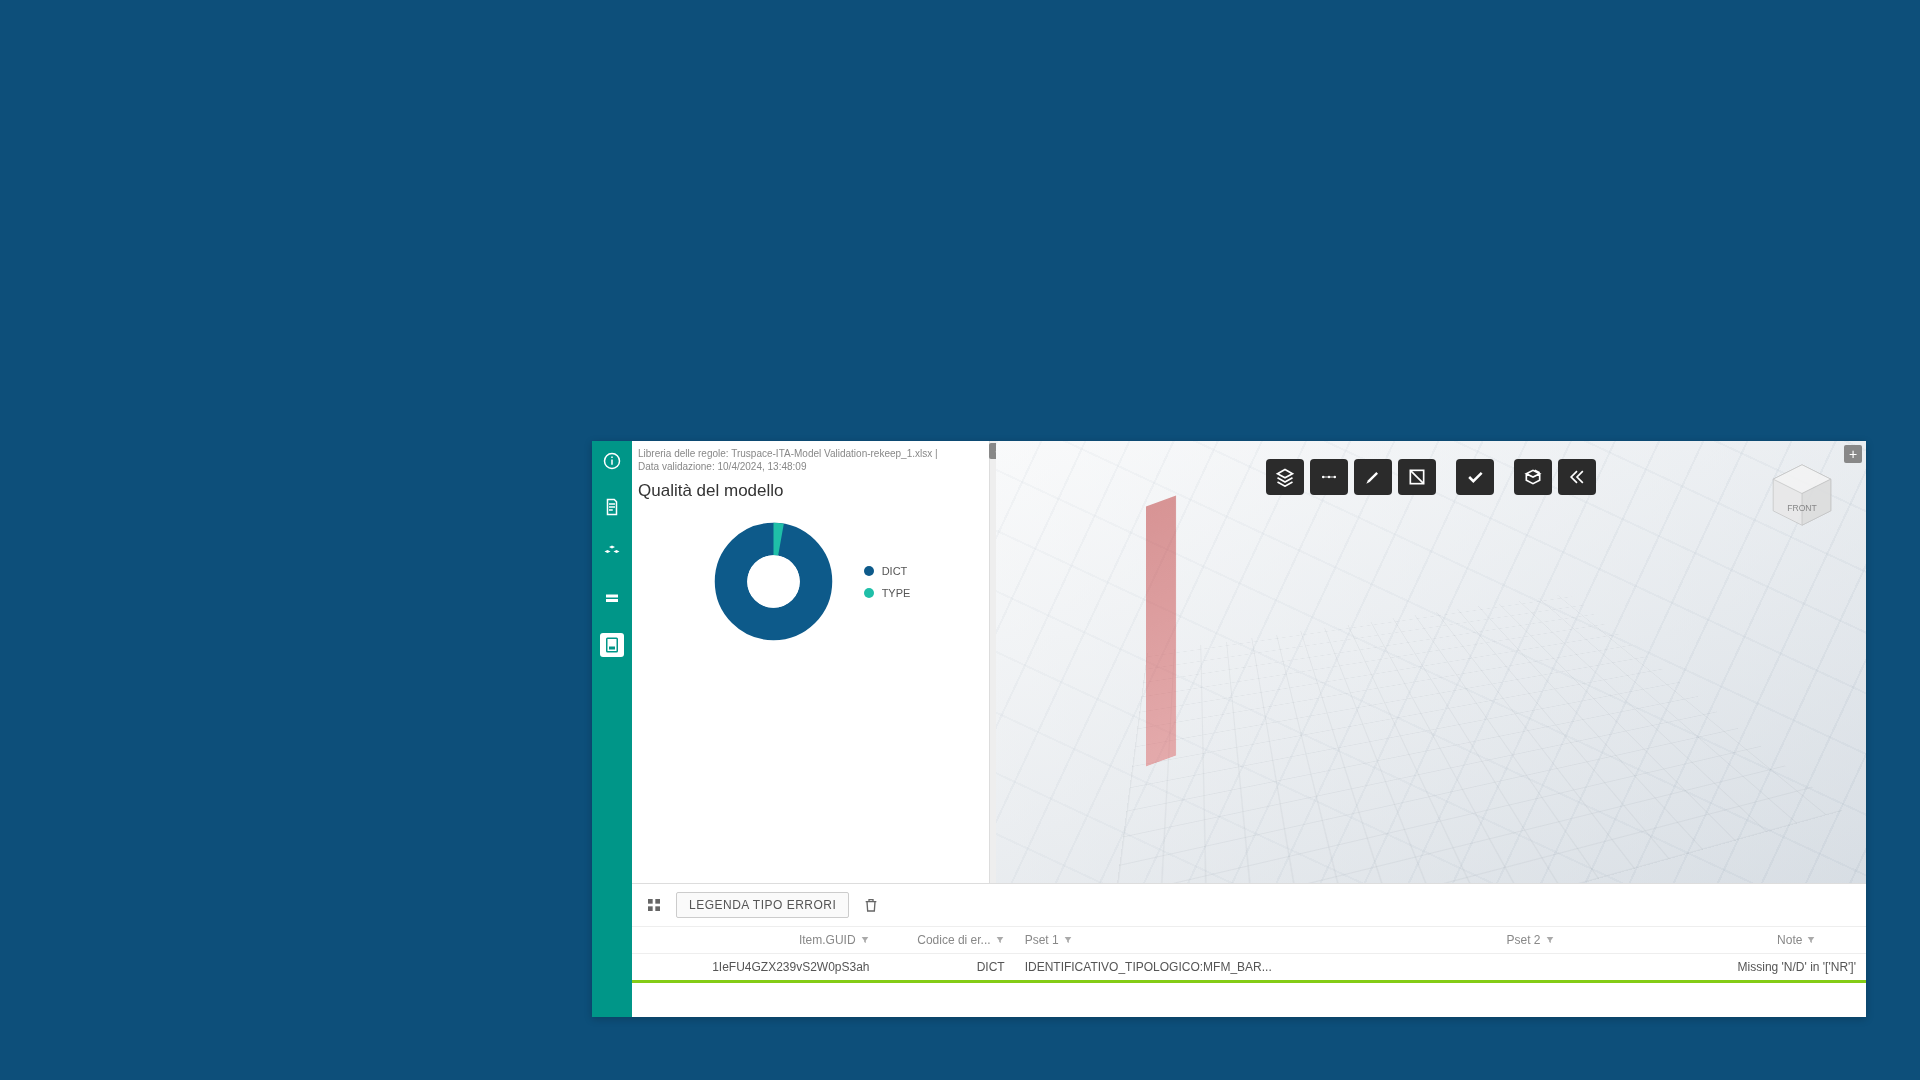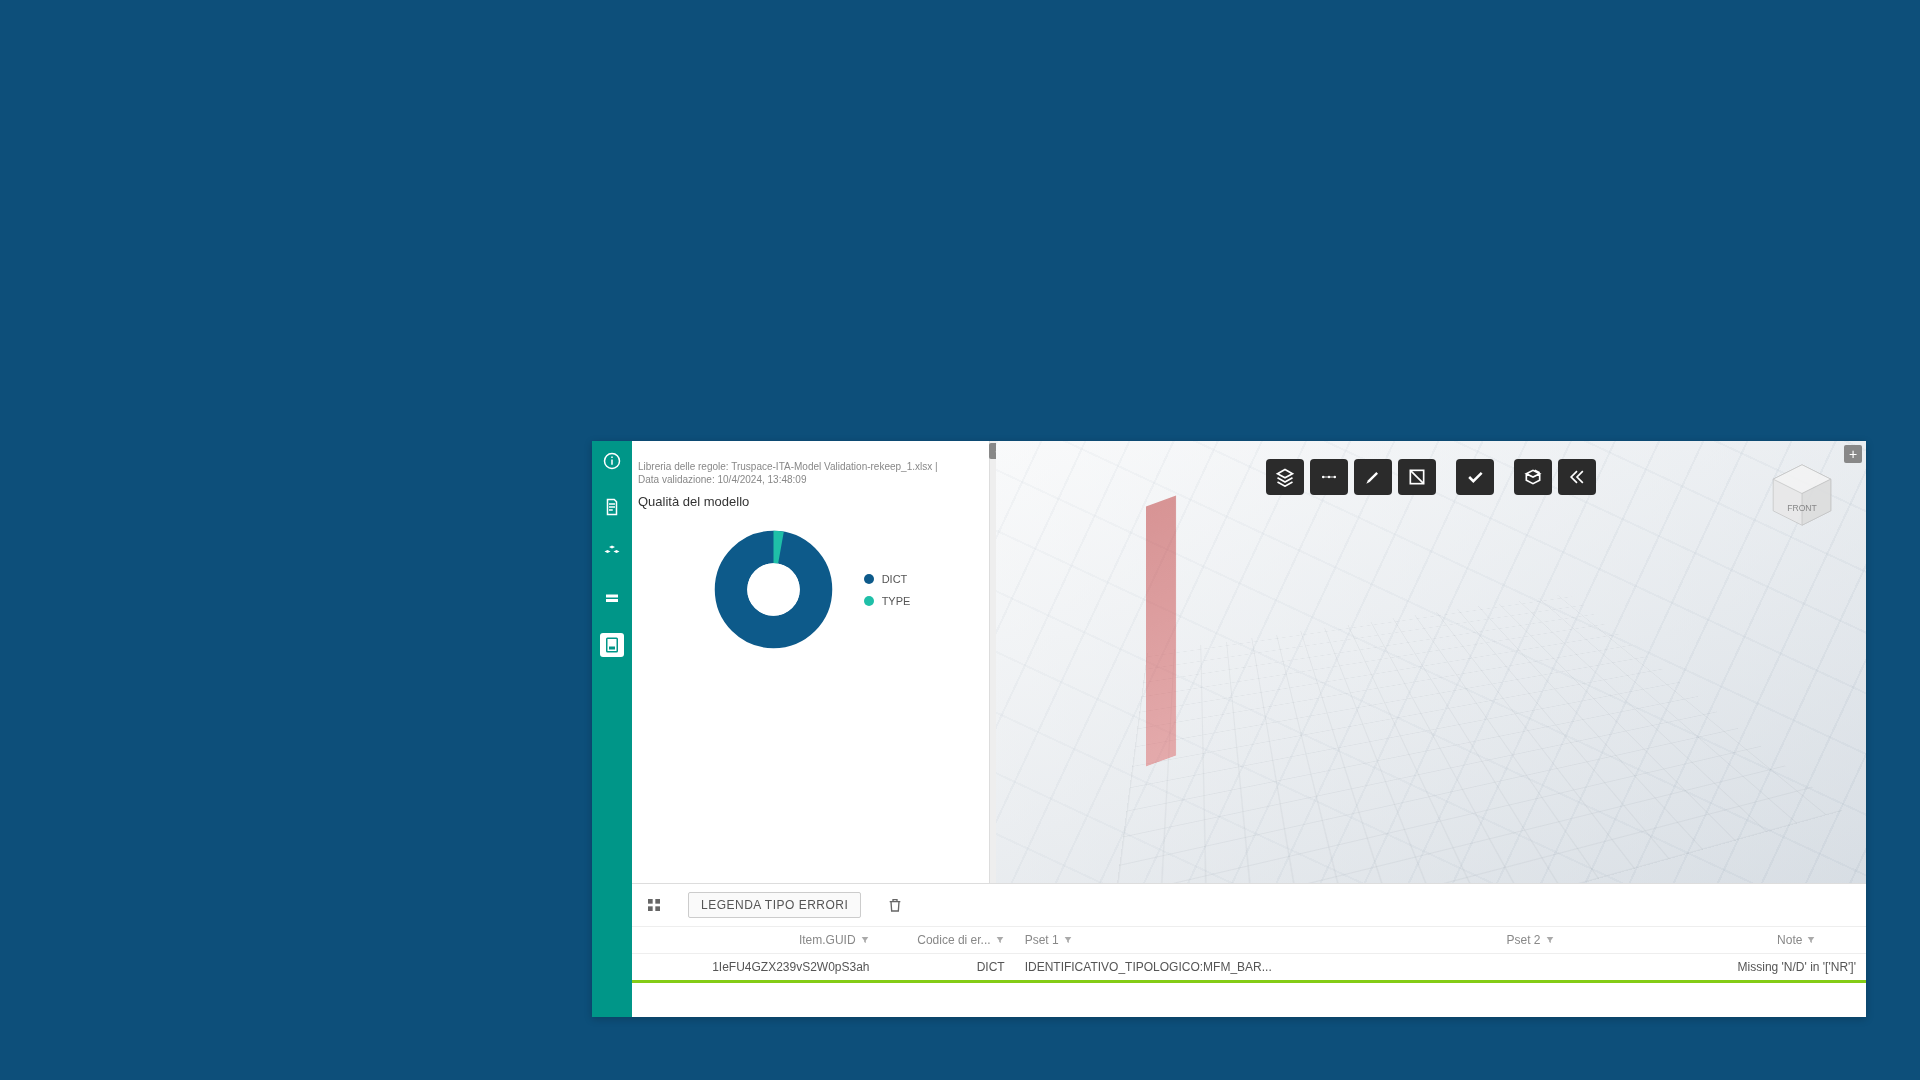--- a/index.html
+++ b/index.html
@@ -4,22 +4,22 @@
 <style>
 *{box-sizing:border-box;margin:0;padding:0;font-family:Arial,Helvetica,sans-serif}
 html,body{width:1920px;height:1080px;overflow:hidden}
 body{background:#0d4f7a}
 .app-window{position:absolute;left:592px;top:441px;width:1274px;height:576px;background:#fff;display:flex;box-shadow:0 2px 8px rgba(0,0,0,.2)}
 .sidebar{width:40px;background:#009688;display:flex;flex-direction:column;align-items:center;padding-top:8px;gap:22px}
 .side-ico{width:24px;height:24px;display:flex;align-items:center;justify-content:center;color:#fff;cursor:pointer;border-radius:3px}
 .side-ico.active{background:#fff;color:#009688}
 .side-ico svg{width:18px;height:18px;fill:currentColor}
 .left-panel{width:358px;background:#fff;display:flex;flex-direction:column;border-right:1px solid #ddd}
-.meta-text{font-size:10px;color:#888;padding:19px 8px 4px 6px;line-height:1.3}
-.section-title{font-size:13px;color:#333;padding:4px 6px 8px 6px;font-weight:400}
+.meta-text{font-size:10px;color:#888;padding:6px 8px 4px 6px;line-height:1.3}
+.section-title{font-size:17px;color:#333;padding:4px 6px 8px 6px;font-weight:400}
 .gauge-wrap{display:flex;flex-direction:column;align-items:center;padding:6px 0 22px 0}
 .gauge{position:relative;width:180px;height:95px}
 .gauge svg{width:180px;height:95px}
 .gauge-val{position:absolute;left:50%;top:60px;transform:translateX(-50%);font-size:17px;color:#333}
 .gauge-labels{width:180px;display:flex;justify-content:space-between;font-size:14px;color:#666;margin-top:-6px;padding:0 12px}
 .donut-wrap{display:flex;align-items:center;justify-content:center;gap:28px;padding:10px 0 10px 0}
 .donut{width:125px;height:125px}
 .legend{display:flex;flex-direction:column;gap:10px;font-size:11px;color:#555}
 .legend-row{display:flex;align-items:center;gap:8px}
 .legend-dot{width:10px;height:10px;border-radius:50%}
@@ -39,21 +39,21 @@
 .expand-btn{position:absolute;top:4px;right:4px;width:18px;height:18px;background:#888;color:#fff;font-size:14px;display:flex;align-items:center;justify-content:center;cursor:pointer;border-radius:2px}
 .navcube{position:absolute;top:18px;right:28px;width:72px;height:72px;opacity:.85}
 .navcube svg{width:72px;height:72px}
 .toolbar-top{position:absolute;top:18px;left:50%;transform:translateX(-50%);display:flex;gap:6px}
 .toolbar-bottom{position:absolute;bottom:18px;left:50%;transform:translateX(-50%);display:flex;gap:6px}
 .tbtn{width:38px;height:36px;background:#2b2b2b;color:#fff;border-radius:4px;display:flex;align-items:center;justify-content:center;cursor:pointer}
 .tbtn svg{width:20px;height:20px;fill:#fff}
 .tbtn.hl svg{fill:#2ec4d6}
 .tgap{width:8px}
 .bottom-panel{position:absolute;left:40px;right:0;bottom:0;height:134px;background:#fff;border-top:1px solid #ddd;display:flex;flex-direction:column}
-.bp-toolbar{display:flex;align-items:center;gap:22px;padding:8px 10px;border-bottom:1px solid #eee}
+.bp-toolbar{display:flex;align-items:center;gap:10px;padding:8px 10px;border-bottom:1px solid #eee}
 .ico-btn{width:24px;height:24px;display:flex;align-items:center;justify-content:center;color:#666;cursor:pointer}
 .ico-btn svg{width:16px;height:16px;fill:currentColor}
 .legend-btn{border:1px solid #ccc;background:#fafafa;padding:5px 12px;font-size:12px;color:#555;letter-spacing:.5px;cursor:pointer;border-radius:2px}
 .tbl{width:100%;border-collapse:collapse;font-size:12px;color:#555}
 .tbl th{font-weight:400;color:#888;padding:6px 10px;border-bottom:1px solid #eee;white-space:nowrap}
 .tbl td{padding:6px 10px;border-bottom:3px solid #84cc16;white-space:nowrap;overflow:hidden;text-overflow:ellipsis}
 .col-guid{width:260px;text-align:right}
 .col-code{width:140px;text-align:right}
 .col-pset1{width:520px;text-align:left}
 .col-pset2{width:260px;text-align:left}

